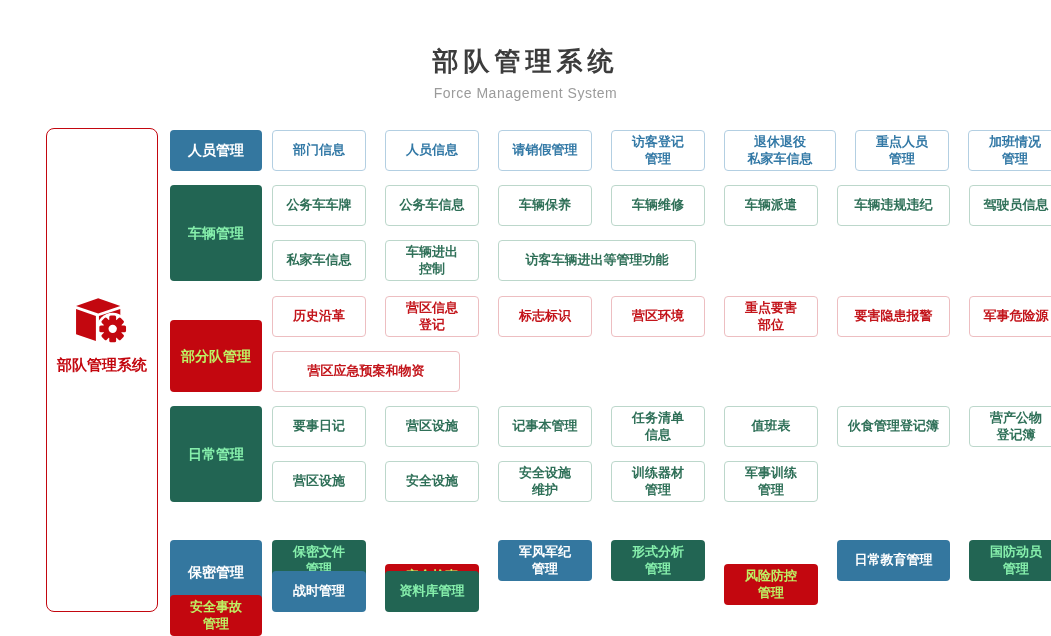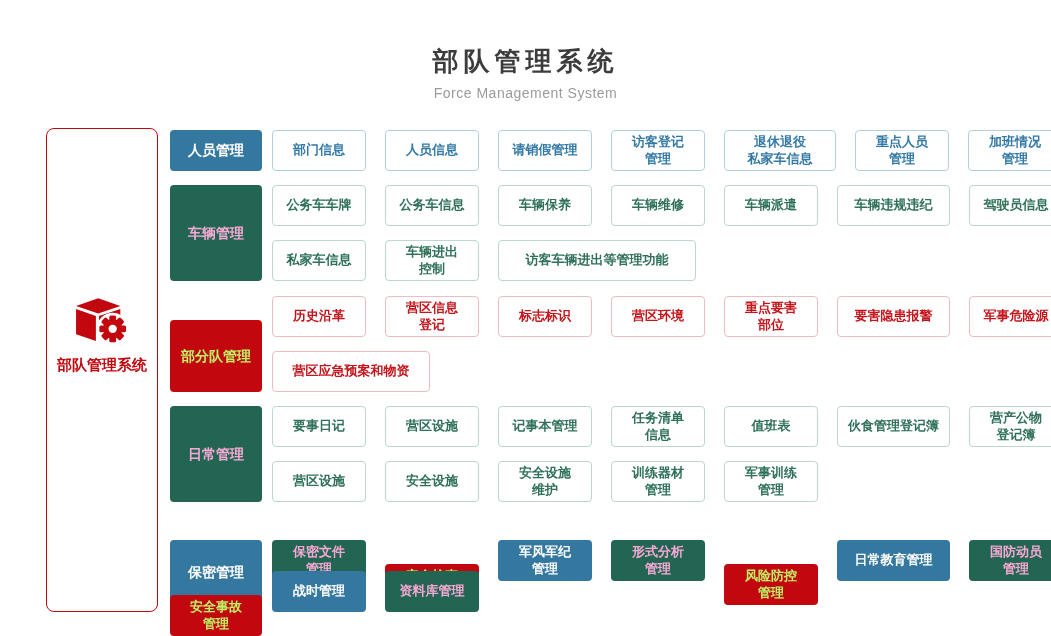--- a/index.html
+++ b/index.html
@@ -23,30 +23,30 @@
   .subrow{display:flex;gap:19px;}
 
   .hdr{width:92px;min-height:41px;border-radius:4px;color:#fff;font-weight:bold;font-size:14px;
        display:flex;align-items:center;justify-content:center;text-align:center;
        white-space:pre-line;line-height:1.3;box-sizing:border-box;flex:0 0 auto;}
   .box{width:94px;height:41px;border-radius:4px;display:flex;align-items:center;justify-content:center;
        text-align:center;font-size:13px;font-weight:bold;white-space:pre-line;line-height:1.25;
        box-sizing:border-box;padding:1px 2px;flex:0 0 auto;}
 
   .sb{background:#34779f;color:#fff;}
-  .sg{background:#226553;color:#f9a8d4;}
+  .sg{background:#226553;color:#86efac;}
   .sr{background:#c3070f;color:#bef264;margin-top:24px;}
   .ob{background:#fff;border:1px solid #b3cfe2;color:#3379a6;}
   .og{background:#fff;border:1px solid #bcd7cb;color:#2f7058;}
   .or{background:#fff;border:1px solid #edbec1;color:#c3151b;}
 
   .w92{width:92px;font-family:Liberation Serif, serif;}
   .w112{width:112px;}
   .w113{width:113px;}
-  .w158{width:158px;}
+  .w158{width:188px;}
   .w198{width:198px;}
 </style>
 </head>
 <body>
 
 <div class="canvas">
 
   <div class="title">部队管理系统</div>
   <div class="subtitle">Force Management System</div>
 

